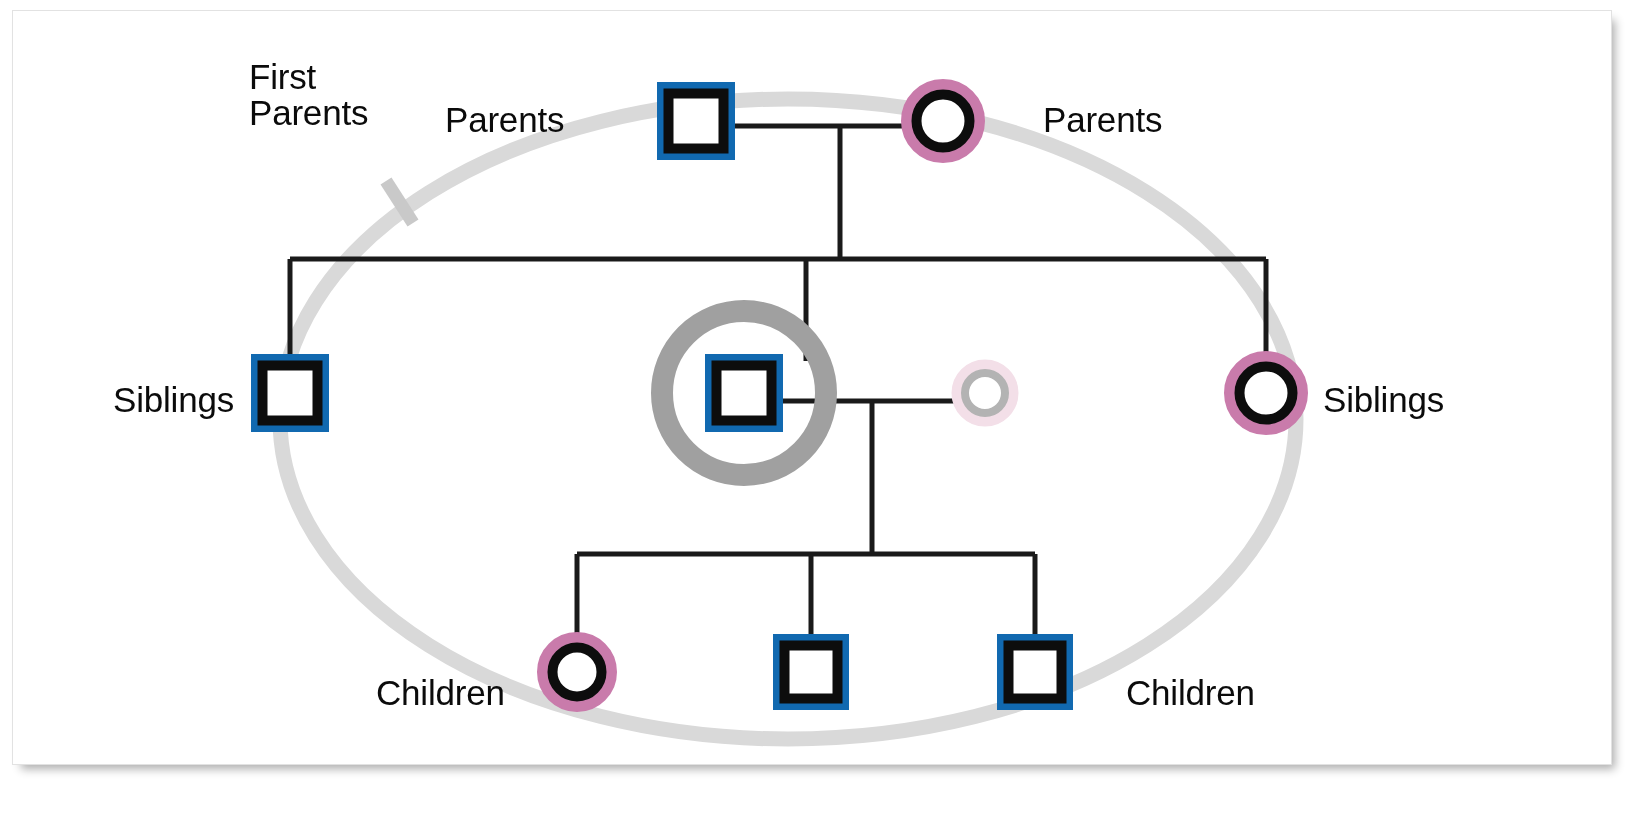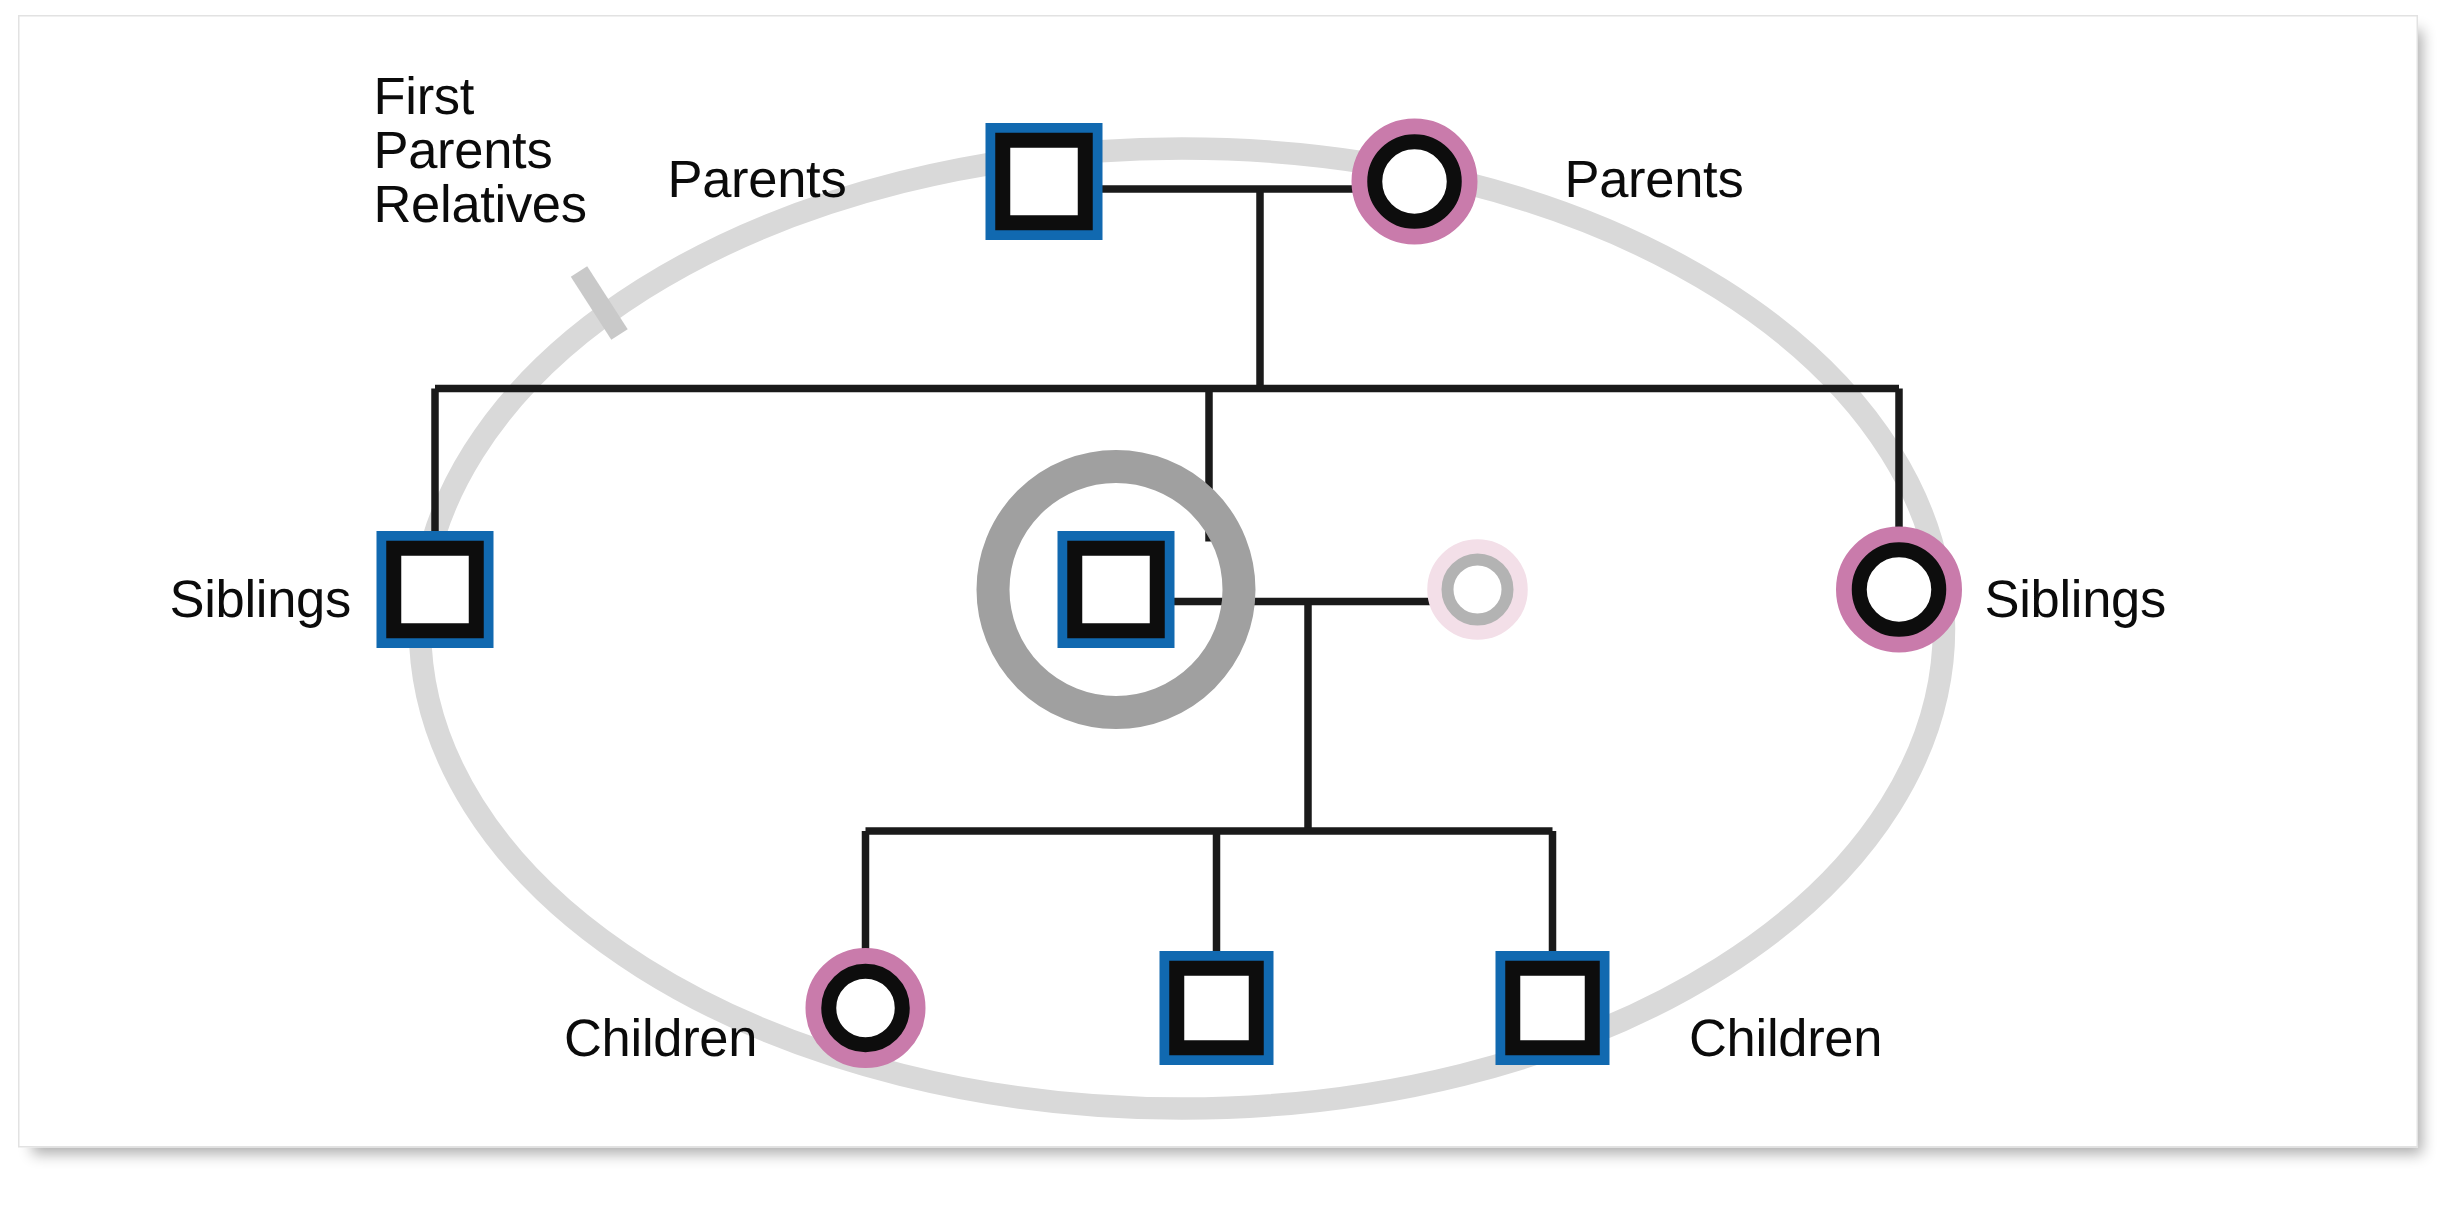--- a/index.html
+++ b/index.html
@@ -39,21 +39,21 @@
   .lbl {
     position: absolute;
     color: #0b0b0b;
     font-family: "Liberation Sans", sans-serif;
     font-size: 35px;
     line-height: 37px;
     letter-spacing: -0.2px;
     white-space: pre;
     user-select: none;
   }
-  #lbl-fdr      { left: 236px;  top: 36px;  line-height: 36px; }
+  #lbl-fdr      { left: 236px;  top: 48px;  line-height: 36px; }
   #lbl-parentsL { left: 432px;  top: 90px;  }
   #lbl-parentsR { left: 1030px; top: 90px;  }
   #lbl-sibL     { left: 100px;  top: 370px; }
   #lbl-sibR     { left: 1310px; top: 370px; }
   #lbl-childL   { left: 363px;  top: 663px; }
   #lbl-childR   { left: 1113px; top: 663px; }
 </style>
 </head>
 <body>
 
@@ -113,21 +113,21 @@
             <rect x="766" y="629" width="64" height="64" fill="none" stroke="#1169b0" stroke-width="12"></rect>
             <rect x="771.5" y="634.5" width="53" height="53" fill="#ffffff" stroke="#0d0d0d" stroke-width="10"></rect>
           </g>
           <g>
             <rect x="990" y="629" width="64" height="64" fill="none" stroke="#1169b0" stroke-width="12"></rect>
             <rect x="995.5" y="634.5" width="53" height="53" fill="#ffffff" stroke="#0d0d0d" stroke-width="10"></rect>
           </g>
         </g>
     </svg>
 
-    <div class="lbl" id="lbl-fdr"><span>First</span><br><span>Parents</span><br><span>Relatives</span></div>
+    <div class="lbl" id="lbl-fdr"><span>First</span><br><span>Parents</span><br></div>
 
     <div class="lbl" id="lbl-parentsL">Parents</div>
     <div class="lbl" id="lbl-parentsR">Parents</div>
     <div class="lbl" id="lbl-sibL">Siblings</div>
     <div class="lbl" id="lbl-sibR">Siblings</div>
     <div class="lbl" id="lbl-childL">Children</div>
     <div class="lbl" id="lbl-childR">Children</div>
 
   </div>
 </div>

